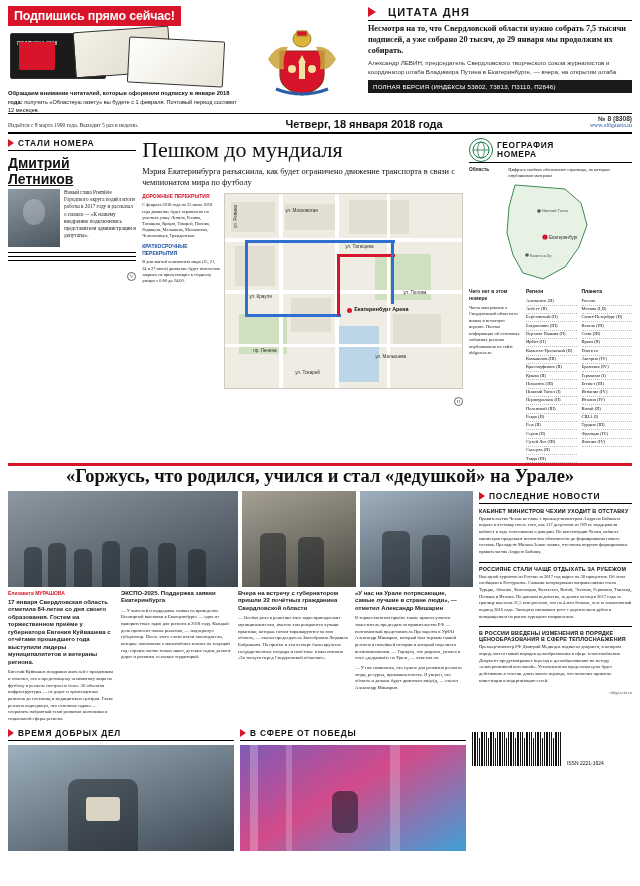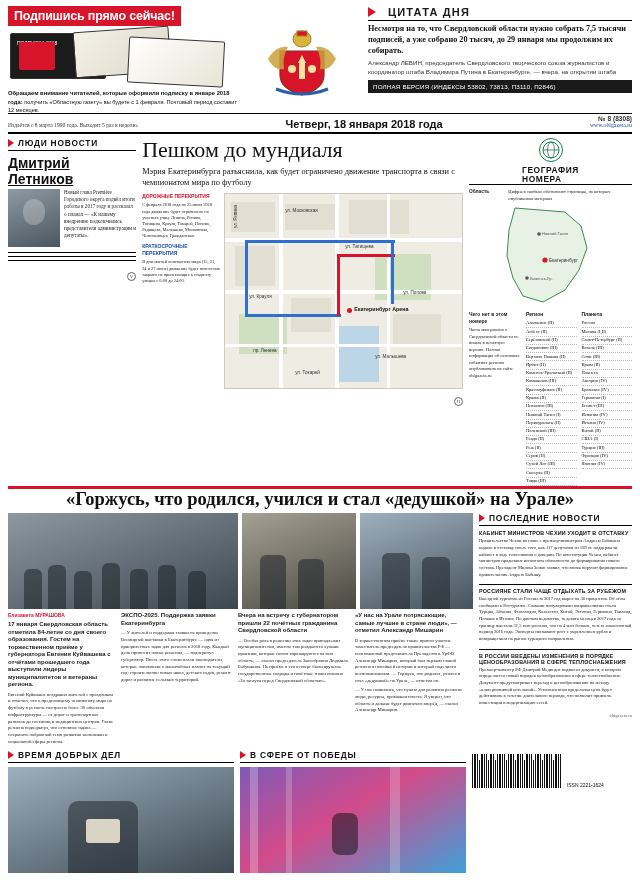--- a/index.html
+++ b/index.html
@@ -128,21 +128,21 @@
   .arena-pin {
     position: absolute; font-size: 5.4px; font-family:"Liberation Sans",sans-serif;
     font-weight: bold; color: #111;
   }
   .arena-pin:before {
     content:""; display:inline-block; width:5px; height:5px; background:#d8142a;
     border-radius:50%; margin-right:2px; vertical-align: middle;
   }
 
   
-  .geo-head { display:flex; align-items:center; gap:4px;flex-direction:column; }
+  .geo-head { display:flex; align-items:center; gap:4px; }
   .geo-circle {
     width: 24px; height: 24px; border-radius: 50%; border: 1px solid #1a7a4a;
     display:flex; align-items:center; justify-content:center;
   }
   .geo-circle svg { display:block; }
   .geo-title { font-family:"Liberation Sans",sans-serif; font-weight:bold; font-size:8.4px; letter-spacing:0.6px; line-height:1.1; }
   .geo-note { display:flex; gap:4px; font-size:4.6px; line-height:1.35; color:#222; margin: 3px 0 2px 0; }
   .geo-note .k { width: 42px; font-family:"Liberation Sans",sans-serif; font-weight:bold; font-size:4.8px; }
   .geo-map { height: 104px; position: relative; margin: 2px 0 3px 0; }
   .geo-map svg { display:block; }
@@ -259,21 +259,21 @@
       <div class="num">№ 8 (8308)</div>
       <div class="site">www.oblgazeta.ru</div>
     </div>
   </div>
 
   <div class="grid">
 
     <div class="col-left">
       <div class="sec-head">
         <span class="tri sm"></span>
-        <span class="sec-title">ЛЮДИ НОВОСТИ</span>
+        <span class="sec-title">СТАЛИ НОМЕРА</span>
       </div>
       <div class="sec-rule"></div>
 
       <div class="person">
         <div class="person-name">Дмитрий Летников</div>
         <div class="person-body">
           <div class="photo p1"></div>
           <div class="person-text">Новый глава Première Городского округа подвёл итоги работы в 2017 году и рассказал о планах — «К нашему внедрению подключились представители администрации и депутаты».</div>
         </div>
       </div>

